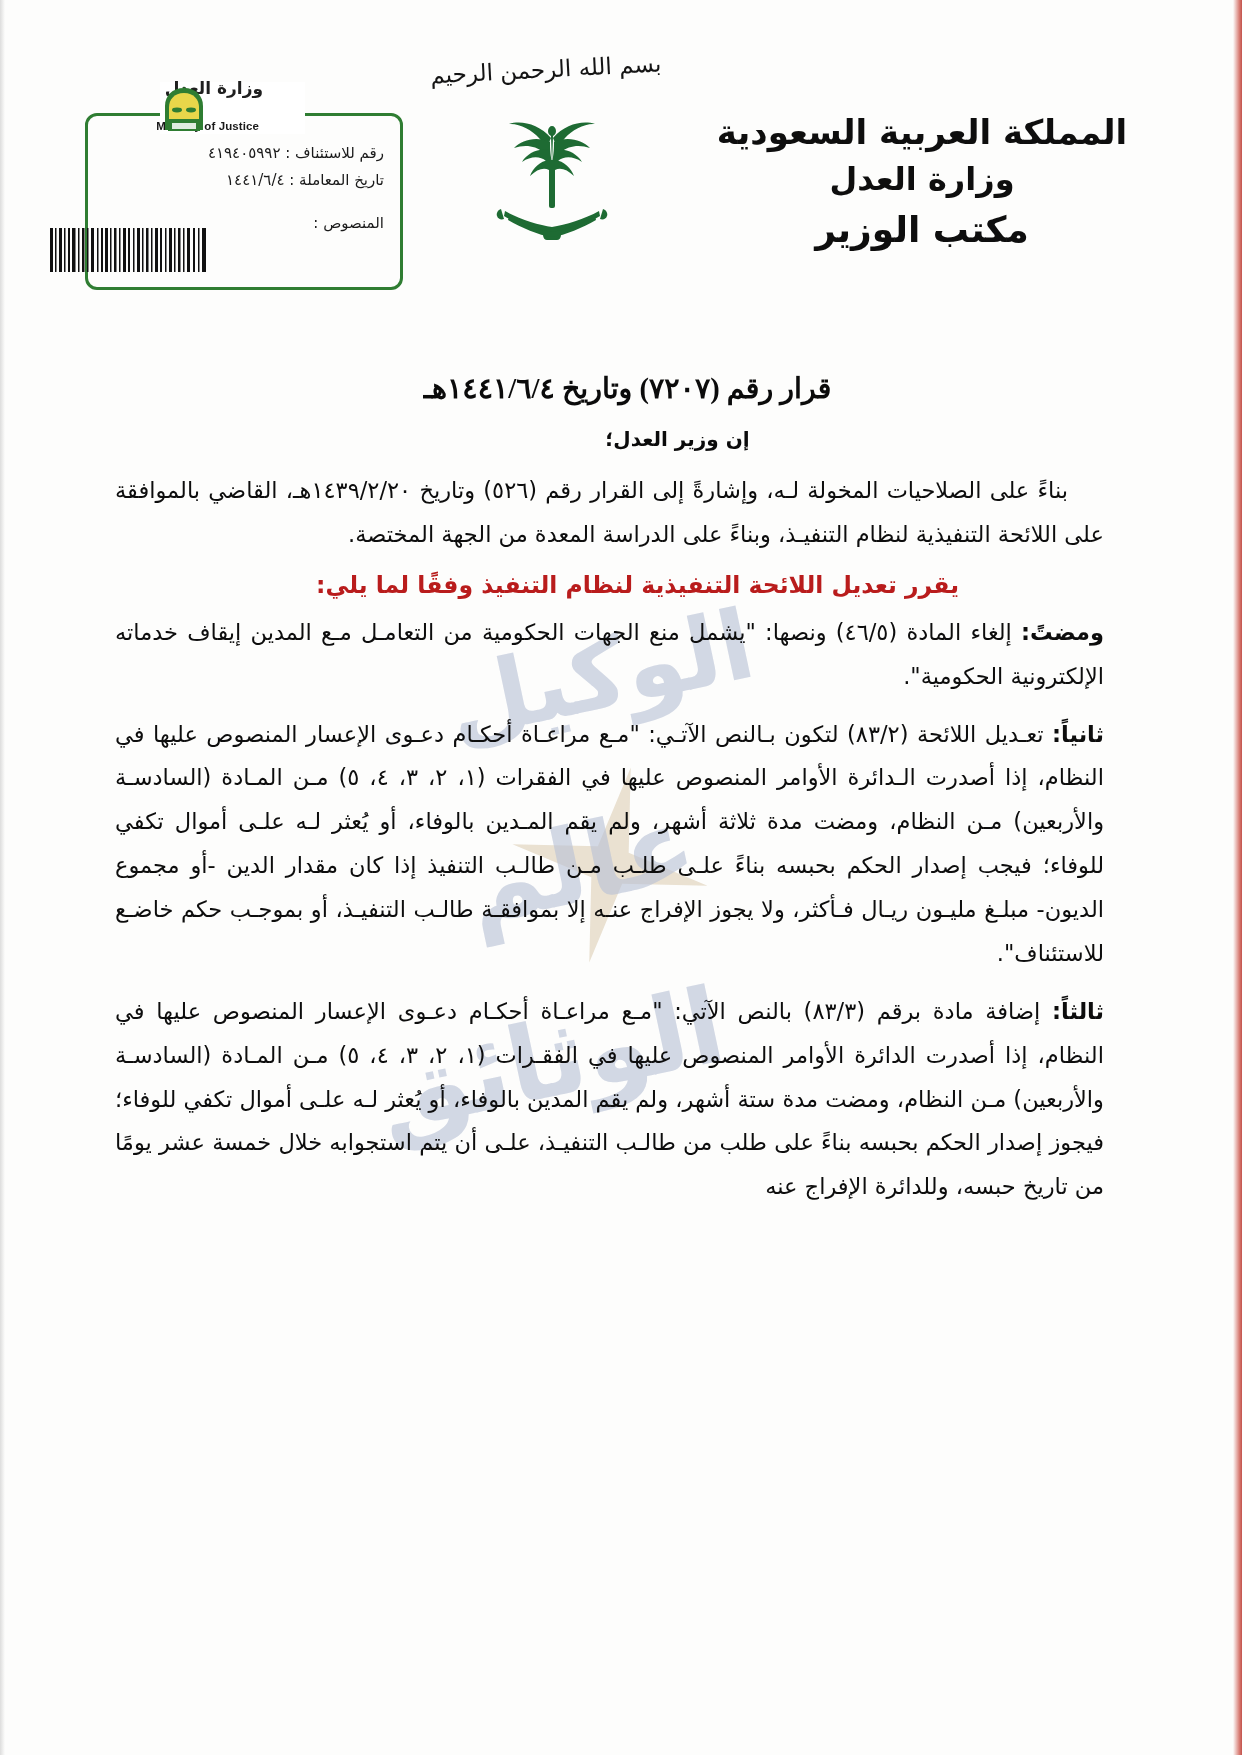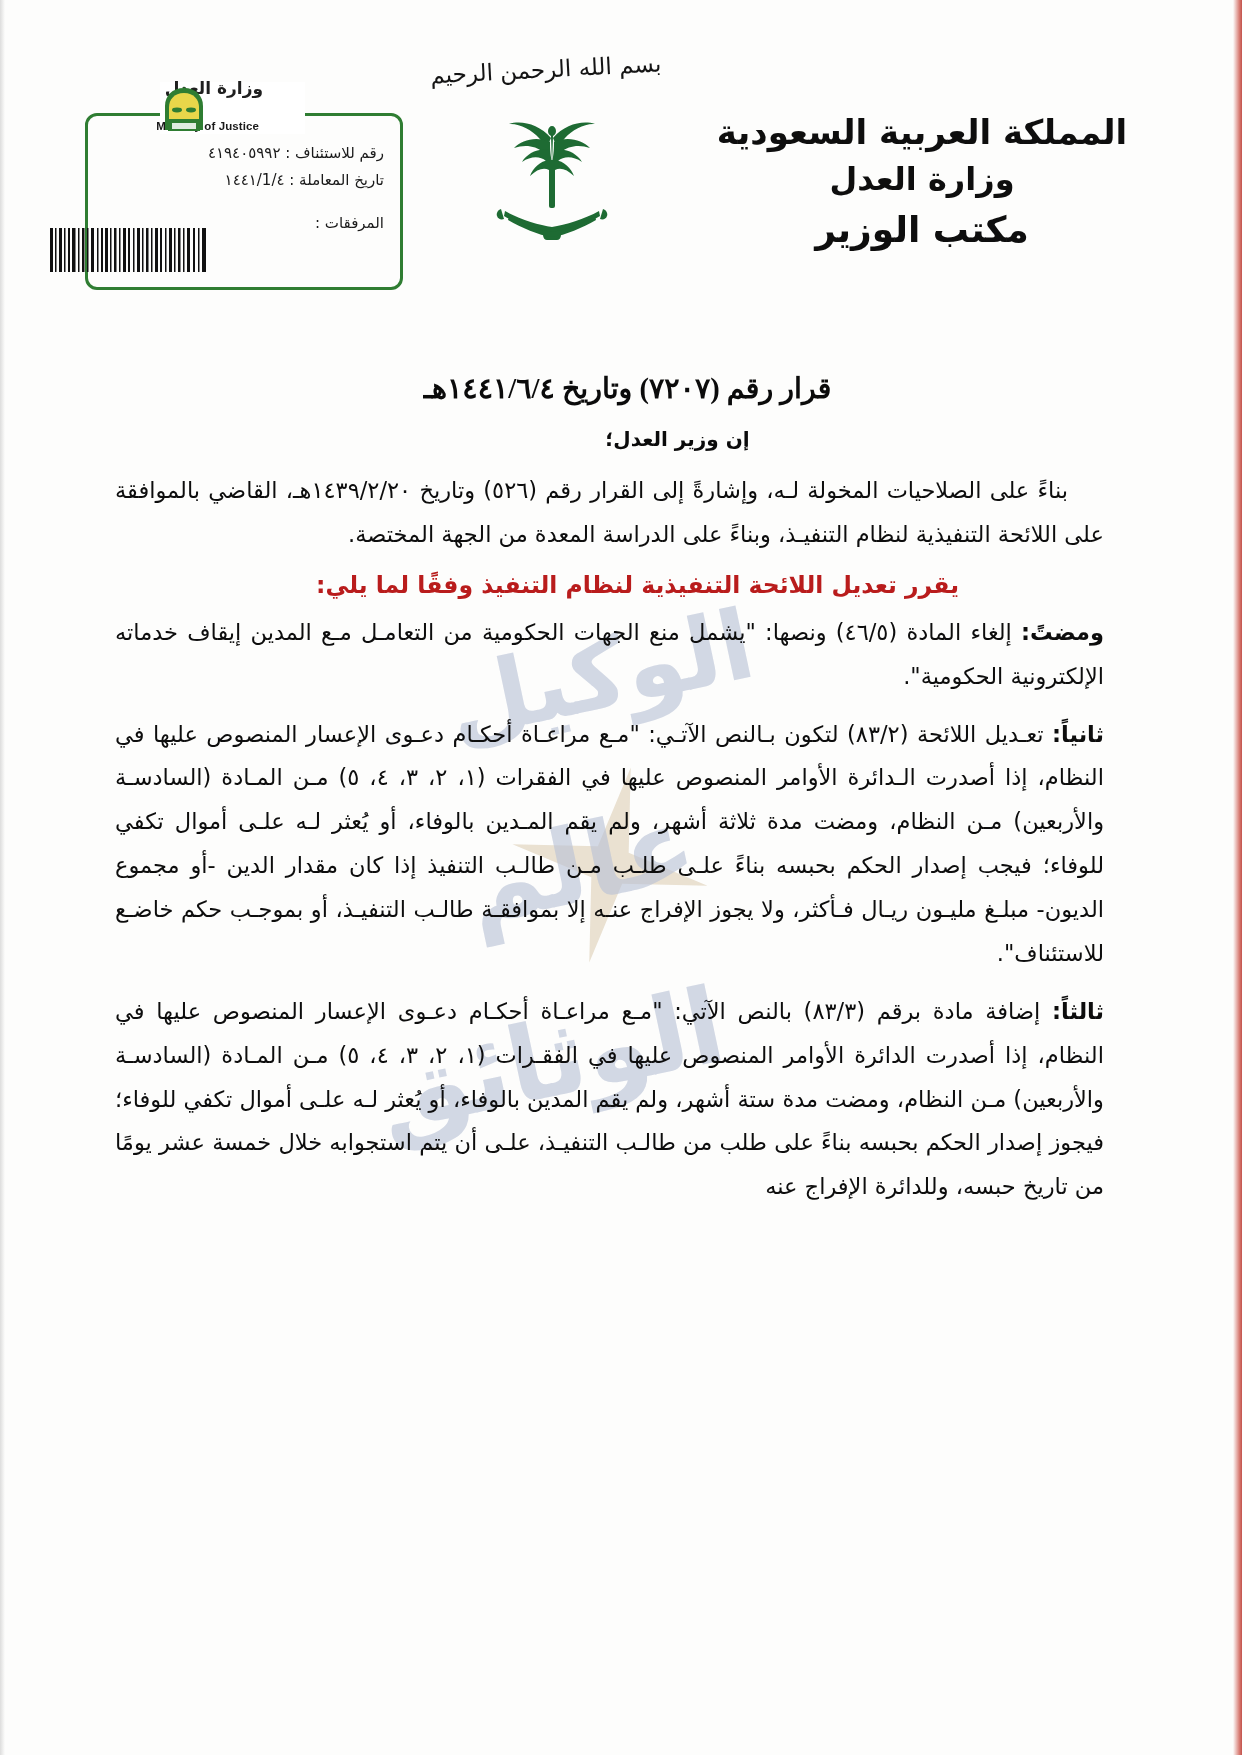--- a/index.html
+++ b/index.html
@@ -286,24 +286,24 @@
     <div class="mh-3">مكتب الوزير</div>
   </div>
 
   <div class="stamp-box">
     <div class="stamp-line stamp-l1">
       <span>رقم للاستئناف :</span>
       <span>٤١٩٤٠٥٩٩٢</span>
     </div>
     <div class="stamp-line stamp-l2">
       <span>تاريخ المعاملة :</span>
-      <span>١٤٤١/1/٤</span>
+      <span>١٤٤١/٦/٤</span>
     </div>
     <div class="stamp-line stamp-l3">
-      <span>المرفقات :</span>
+      <span>المنصوص :</span>
       <span></span>
     </div>
   </div>
 
   <div class="moj-logo">
     <span class="moj-ar">وزارة العدل</span>
     <span class="moj-en">Ministry of Justice</span>
     <svg class="moj-crest" viewBox="0 0 44 48">
       <path d="M22 2 C10 2 3 10 3 20 l0 24 l38 0 l0 -24 C41 10 34 2 22 2 z" fill="#2f7d32"></path>
       <path d="M22 7 C12 7 7 14 7 21 l0 12 l30 0 l0 -12 C37 14 32 7 22 7 z" fill="#e8d64a"></path>

